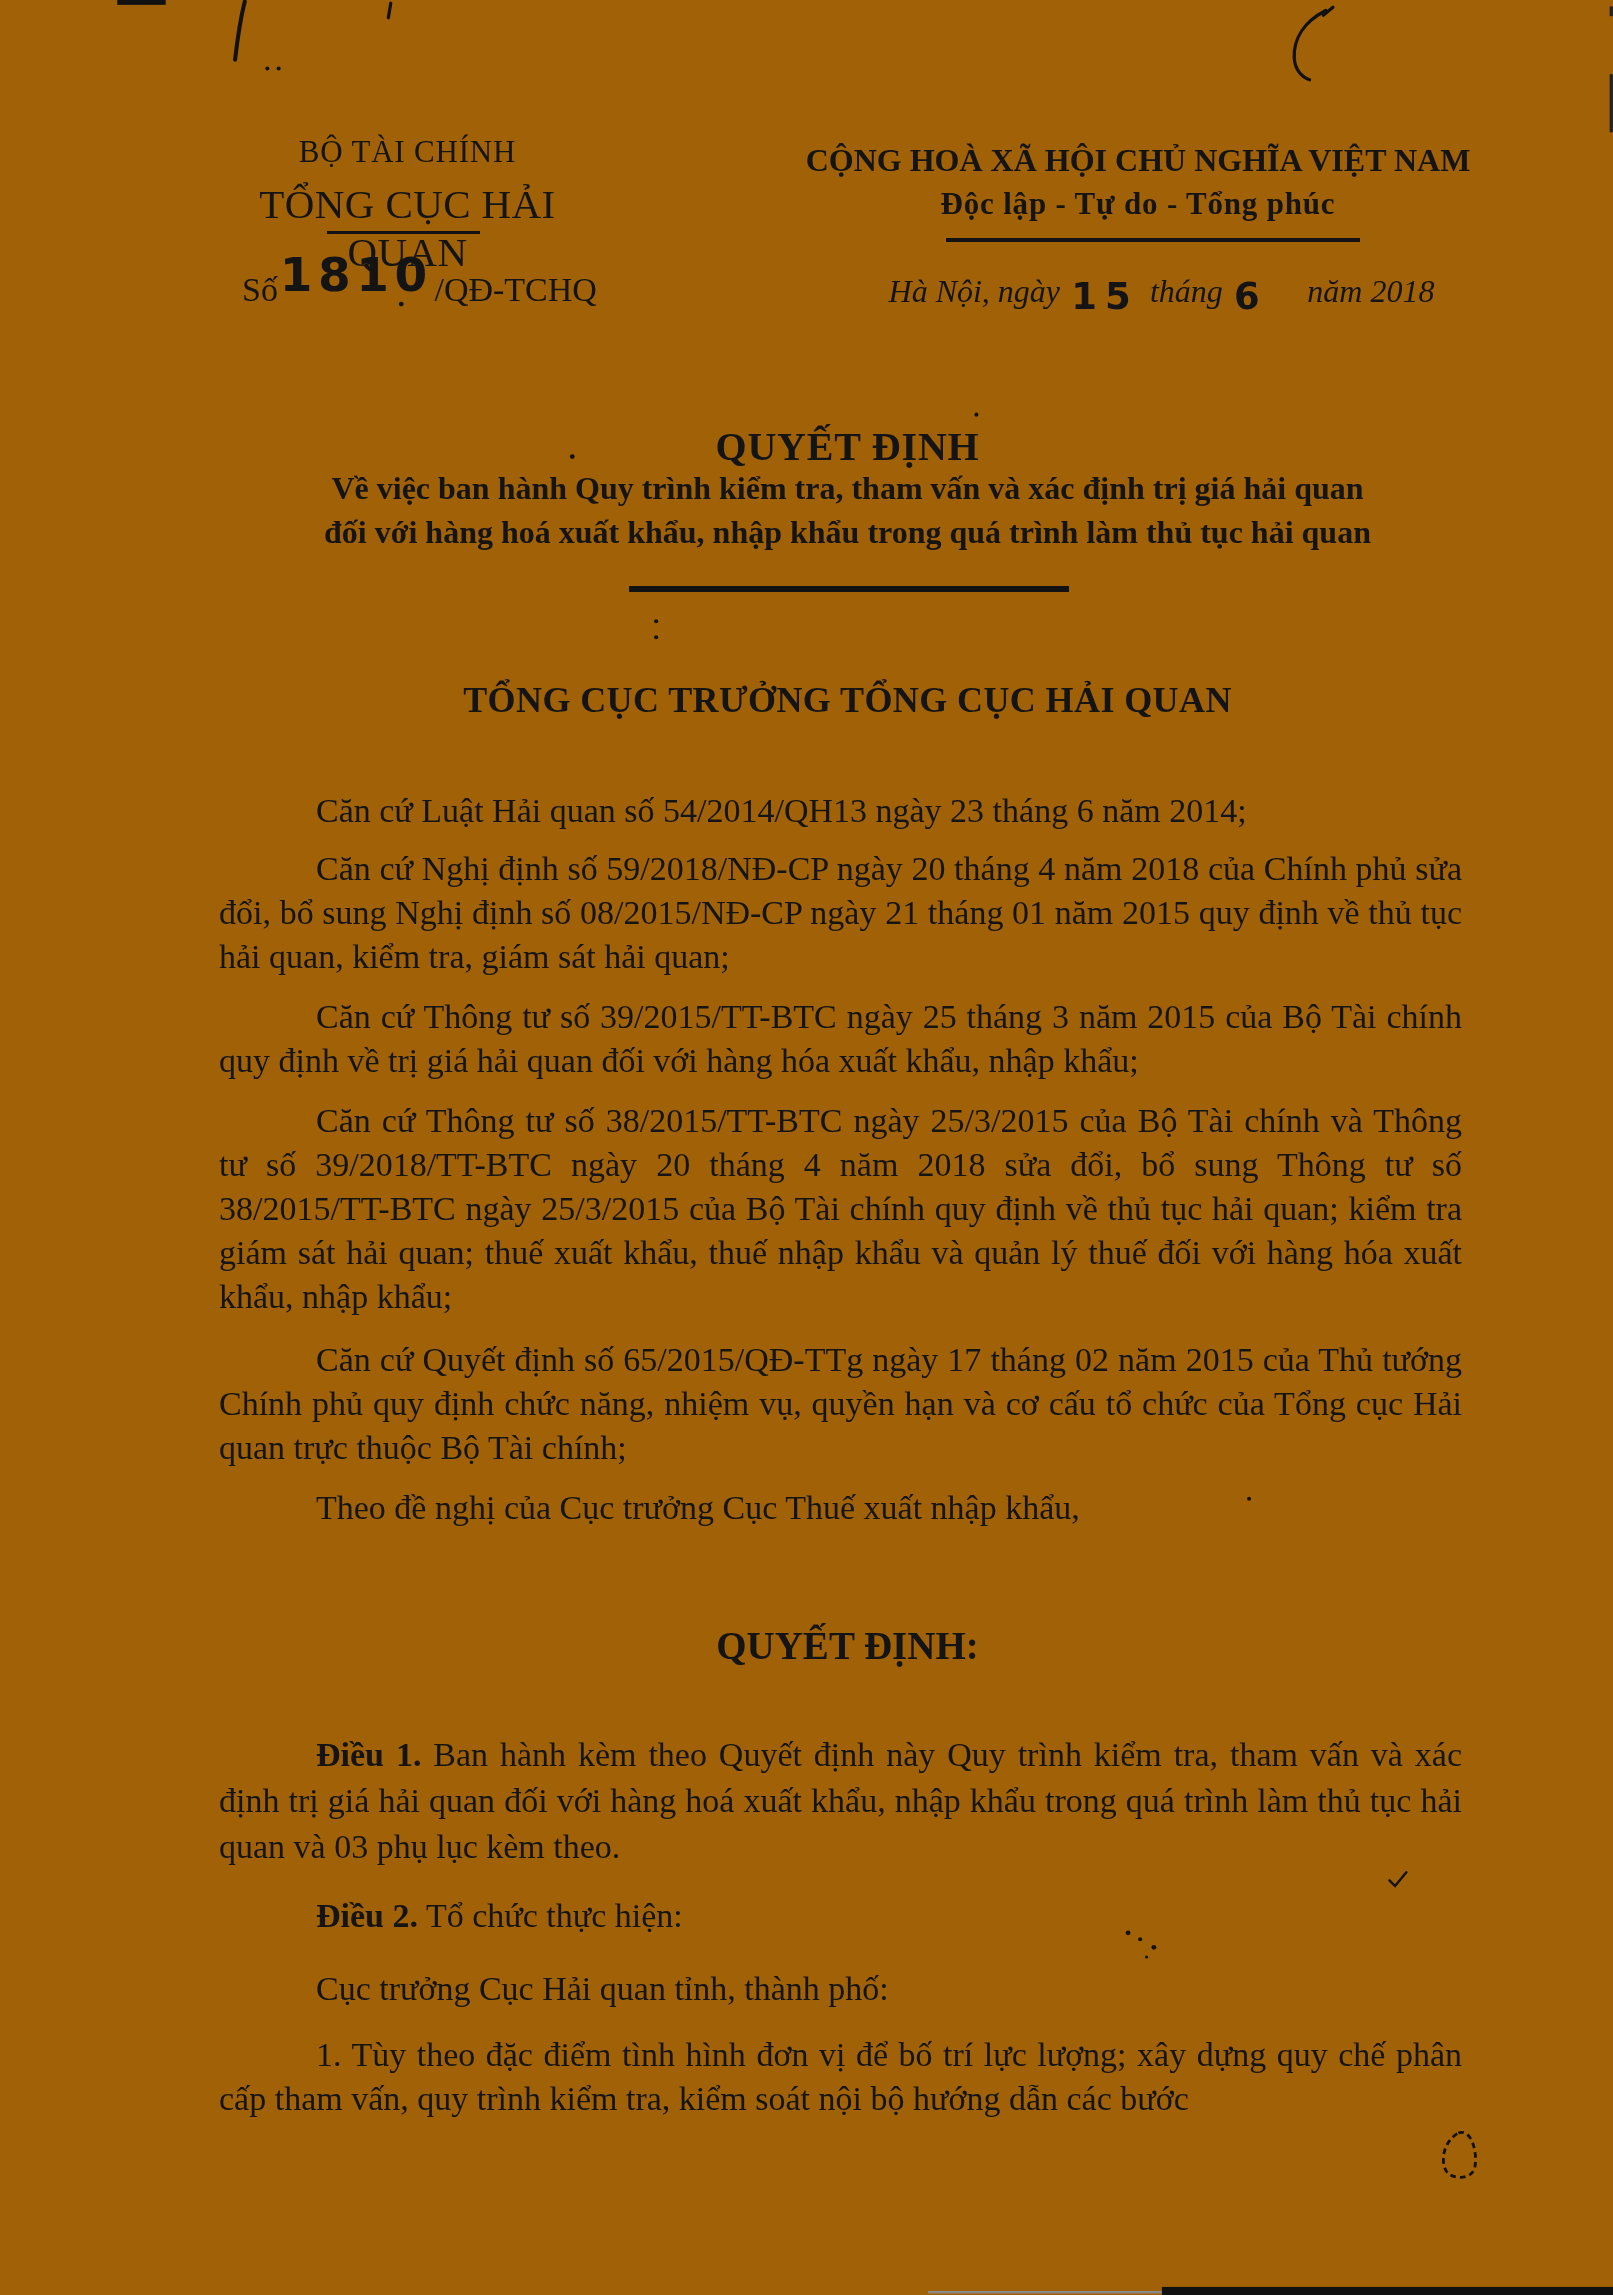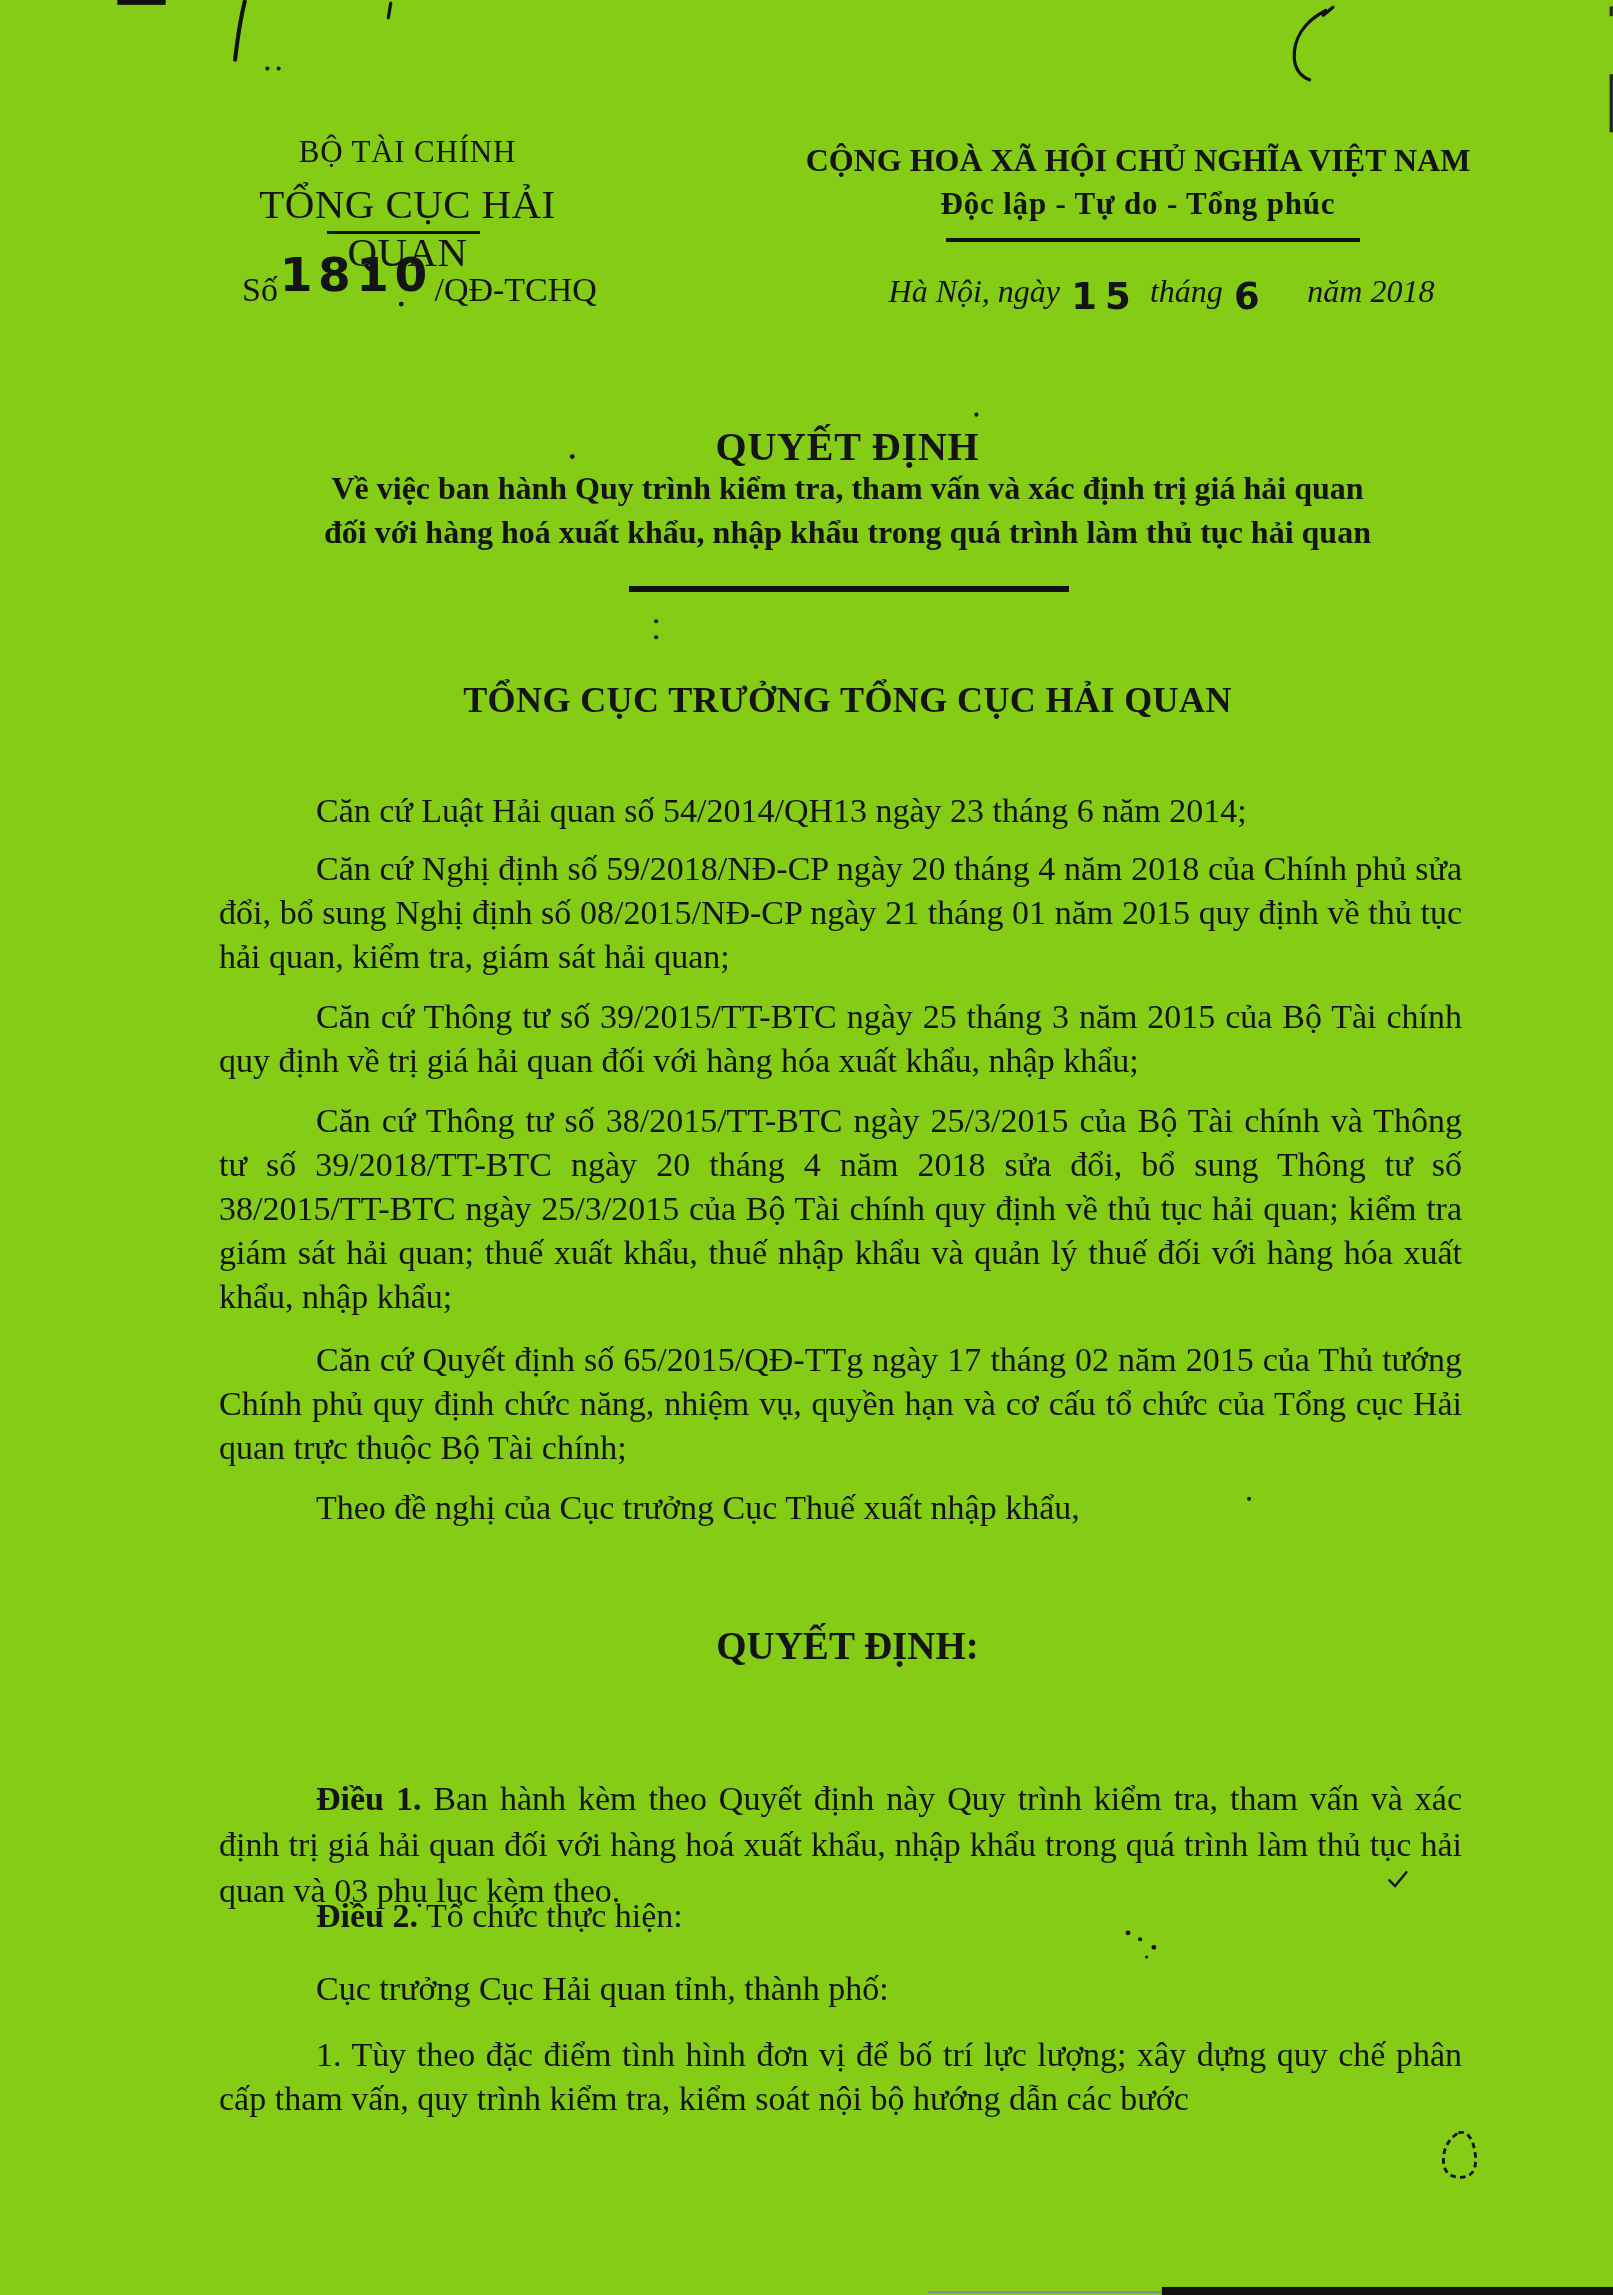--- a/index.html
+++ b/index.html
@@ -1,19 +1,19 @@
 <!DOCTYPE html>
 <html style="font-size:13px"><head>
 <meta charset="utf-8">
 <style>
   html,body{margin:0;padding:0;background:#e8e8e8;}
   .page{
     position:relative;
     width:1614px;height:2295px;
-    background:#84cc16;
+    background:#a16207;
     margin:0 auto;
     overflow:hidden;
     font-family:"Liberation Serif","DejaVu Serif",serif;
     color:#141414;
   }
   .abs{position:absolute;}
   
   .hdr-left{left:202px;top:134px;width:411px;text-align:center;}
   .hdr-left .ministry{font-size:31px;letter-spacing:0.8px;}
   .hdr-left .department{font-size:41px;font-weight:normal;margin-top:10px;letter-spacing:0.4px;}
@@ -103,21 +103,21 @@
 
   <p class="body-p nojust" style="top:789px;">Căn cứ Luật Hải quan số 54/2014/QH13 ngày 23 tháng 6 năm 2014;</p>
   <p class="body-p" style="top:847px;">Căn cứ Nghị định số 59/2018/NĐ-CP ngày 20 tháng 4 năm 2018 của Chính phủ sửa đổi, bổ sung Nghị định số 08/2015/NĐ-CP ngày 21 tháng 01 năm 2015 quy định về thủ tục hải quan, kiểm tra, giám sát hải quan;</p>
   <p class="body-p" style="top:995px;">Căn cứ Thông tư số 39/2015/TT-BTC ngày 25 tháng 3 năm 2015 của Bộ Tài chính quy định về trị giá hải quan đối với hàng hóa xuất khẩu, nhập khẩu;</p>
   <p class="body-p" style="top:1099px;">Căn cứ Thông tư số 38/2015/TT-BTC ngày 25/3/2015 của Bộ Tài chính và Thông tư số 39/2018/TT-BTC ngày 20 tháng 4 năm 2018 sửa đổi, bổ sung Thông tư số 38/2015/TT-BTC ngày 25/3/2015 của Bộ Tài chính quy định về thủ tục hải quan; kiểm tra giám sát hải quan; thuế xuất khẩu, thuế nhập khẩu và quản lý thuế đối với hàng hóa xuất khẩu, nhập khẩu;</p>
   <p class="body-p" style="top:1338px;">Căn cứ Quyết định số 65/2015/QĐ-TTg ngày 17 tháng 02 năm 2015 của Thủ tướng Chính phủ quy định chức năng, nhiệm vụ, quyền hạn và cơ cấu tổ chức của Tổng cục Hải quan trực thuộc Bộ Tài chính;</p>
   <p class="body-p nojust" style="top:1486px;">Theo đề nghị của Cục trưởng Cục Thuế xuất nhập khẩu,</p>
 
   <div class="abs decision-heading">QUYẾT ĐỊNH:</div>
 
-  <p class="body-p lh57" style="top:1732px;margin-top:44px;">
+  <p class="body-p lh57" style="top:1732px;">
     <b>Điều 1.</b>
     <span>Ban hành kèm theo Quyết định này Quy trình kiểm tra, tham vấn và xác định trị giá hải quan đối với hàng hoá xuất khẩu, nhập khẩu trong quá trình làm thủ tục hải quan và 03 phụ lục kèm theo.</span>
   </p>
 
   <p class="body-p nojust" style="top:1894px;">
     <b>Điều 2.</b>
     <span>Tổ chức thực hiện:</span>
   </p>
 
   <p class="body-p nojust" style="top:1967px;">Cục trưởng Cục Hải quan tỉnh, thành phố:</p>

